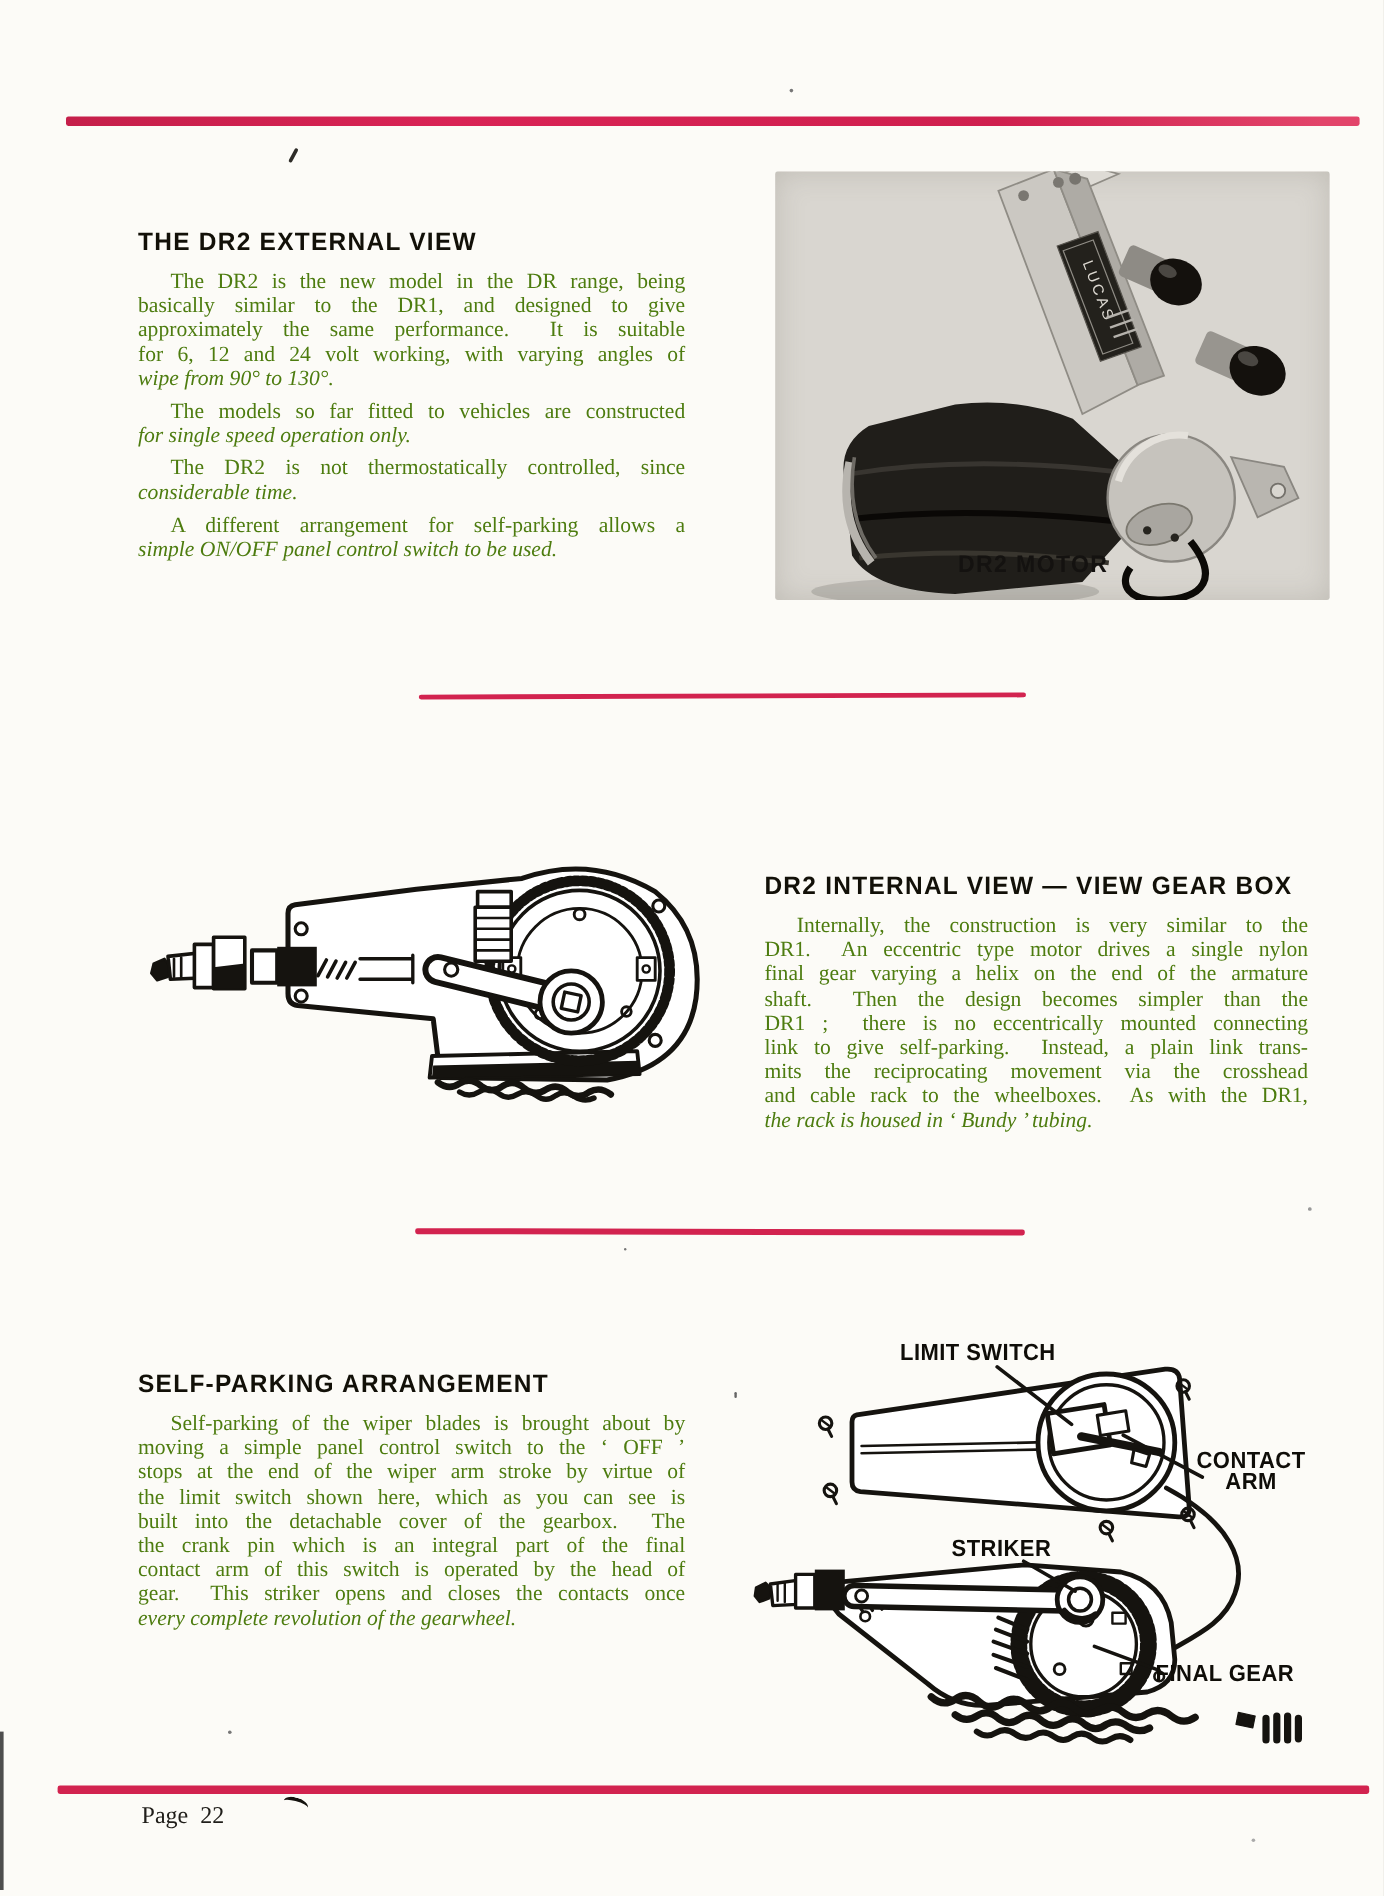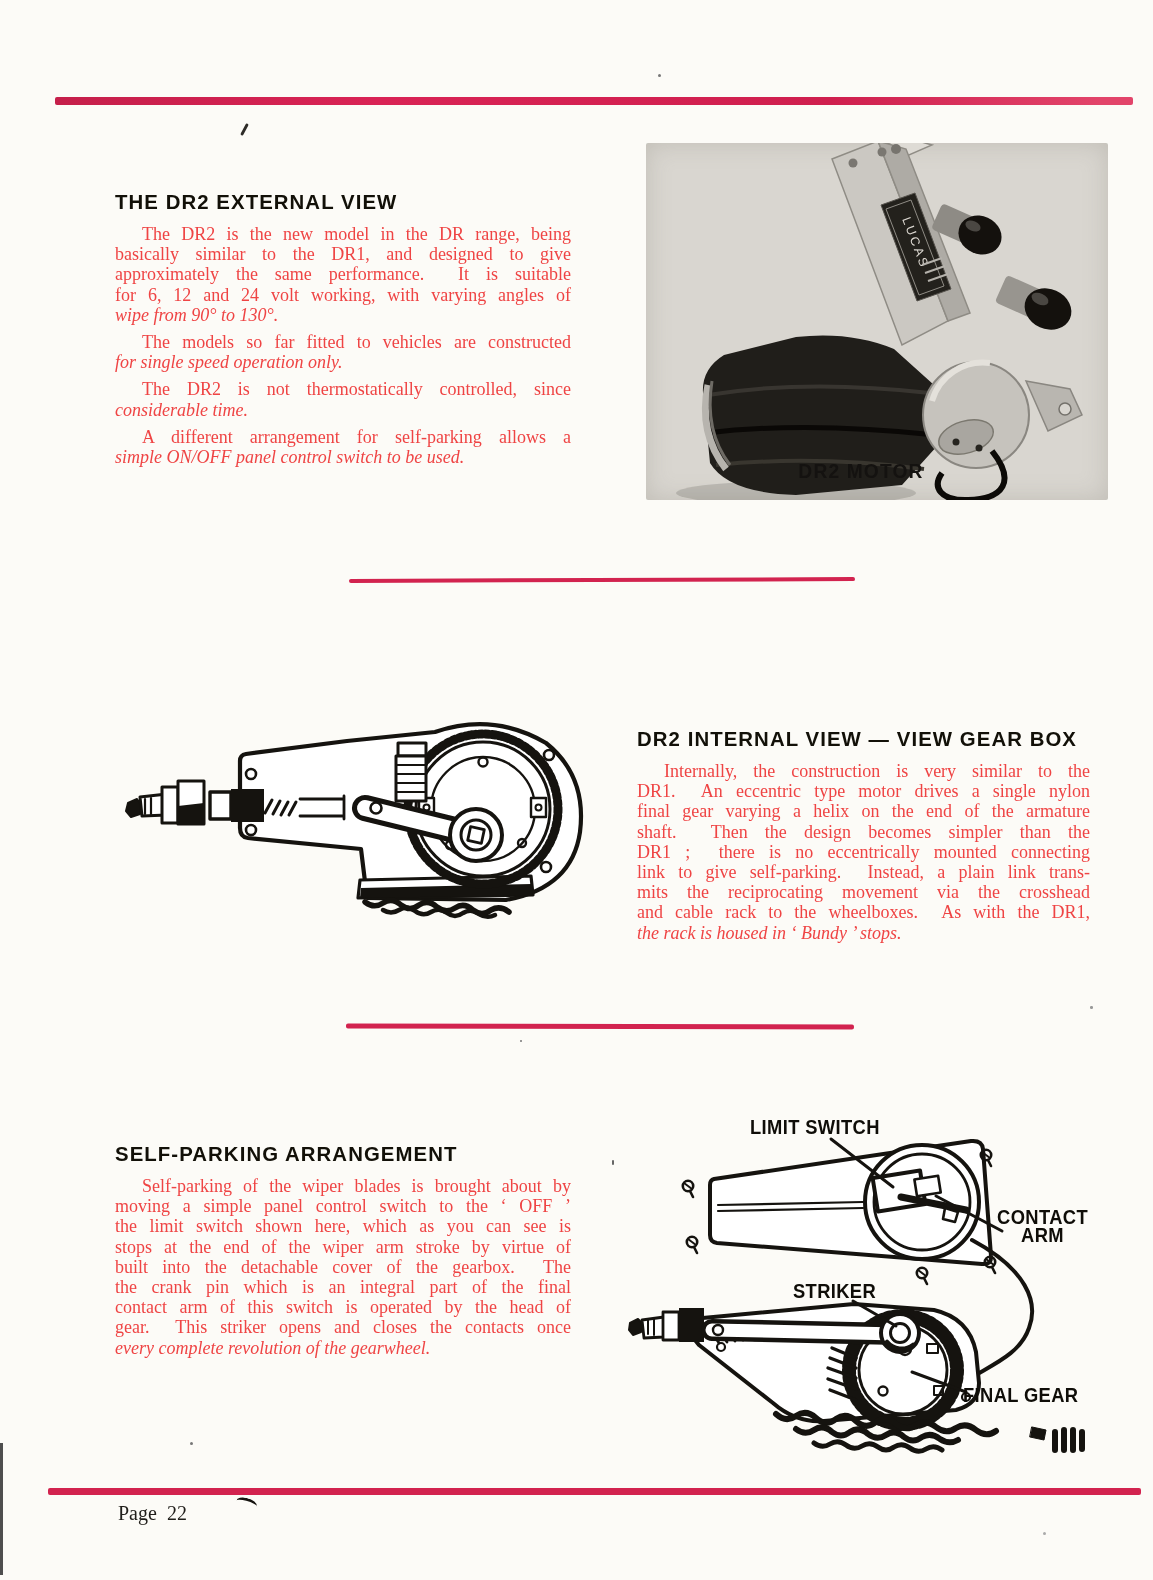--- a/index.html
+++ b/index.html
@@ -15,21 +15,21 @@
   .rule-div2{left:346px;top:1024px;width:508px;height:4.5px;transform:rotate(0.12deg);}
   .rule-bottom{left:48px;top:1488px;width:1093px;height:7px;}
   section{position:absolute;margin-top:23px;}
   h2{
     font-family:"Liberation Sans",sans-serif;font-weight:700;font-size:21px;
     letter-spacing:1.1px;color:#121008;margin:0 0 10px 0;white-space:nowrap;
     transform:scaleX(.97);transform-origin:left top;
   }
   .para{margin:0 0 7px 0;}
   .tline{
-    font-size:18px;line-height:20.2px;color:#ef4444;
+    font-size:18px;line-height:20.2px;color:#4d7c0f;
     text-align:justify;text-align-last:justify;white-space:nowrap;
   }
   .tline.indent{text-indent:27px;}
   .tline.last{text-align-last:left;font-style:italic;}
   figure.photo{
     position:absolute;left:646px;top:143px;width:462px;height:357px;margin:0;
     background:#d9d6d0;border-radius:2px;box-shadow:inset 0 0 24px rgba(120,115,105,.25);
   }
   figure.photo svg{position:absolute;left:0;top:0;}
   .photo-caption{
@@ -197,37 +197,37 @@
     <h2>DR2 INTERNAL VIEW — VIEW GEAR BOX</h2>
     <div class="para">
       <div class="tline indent">Internally, the construction is very similar to the</div>
       <div class="tline">DR1.&nbsp; An eccentric type motor drives a single nylon</div>
       <div class="tline">final gear varying a helix on the end of the armature</div>
       <div class="tline">shaft.&nbsp; Then the design becomes simpler than the</div>
       <div class="tline">DR1 ;&nbsp; there is no eccentrically mounted connecting</div>
       <div class="tline">link to give self-parking.&nbsp; Instead, a plain link trans-</div>
       <div class="tline">mits the reciprocating movement via the crosshead</div>
       <div class="tline">and cable rack to the wheelboxes.&nbsp; As with the DR1,</div>
-      <div class="tline last">the rack is housed in ‘ Bundy ’ stops.</div>
+      <div class="tline last">the rack is housed in ‘ Bundy ’ tubing.</div>
     </div>
   </section>
 
   <div class="rule rule-div2"></div>
   <div class="speck" style="left:520px;top:1040px;width:2px;height:2px;"></div>
   <div class="speck" style="left:612px;top:1160px;width:2px;height:5px;border-radius:1px;background:#666;"></div>
   <div class="speck" style="left:1090px;top:1006px;width:2.5px;height:2.5px;background:#999;"></div>
   <div class="speck" style="left:190px;top:1442px;width:3px;height:3px;"></div>
 
   <section style="left:115px;top:1119px;width:456px;">
     <h2>SELF-PARKING ARRANGEMENT</h2>
     <div class="para">
       <div class="tline indent">Self-parking of the wiper blades is brought about by</div>
       <div class="tline">moving a simple panel control switch to the ‘ OFF ’</div>
+      <div class="tline">stops at the end of the wiper arm stroke by virtue of</div>
       <div class="tline">the limit switch shown here, which as you can see is</div>
-      <div class="tline">stops at the end of the wiper arm stroke by virtue of</div>
       <div class="tline">built into the detachable cover of the gearbox.&nbsp; The</div>
       <div class="tline">the crank pin which is an integral part of the final</div>
       <div class="tline">contact arm of this switch is operated by the head of</div>
       <div class="tline">gear.&nbsp; This striker opens and closes the contacts once</div>
       <div class="tline last">every complete revolution of the gearwheel.</div>
     </div>
   </section>
 
   <svg class="drawing" style="left:600px;top:1080px;" width="500" height="385" viewBox="0 0 500 385">
     <g fill="none" stroke="#15130f" stroke-linejoin="round" stroke-linecap="round">

